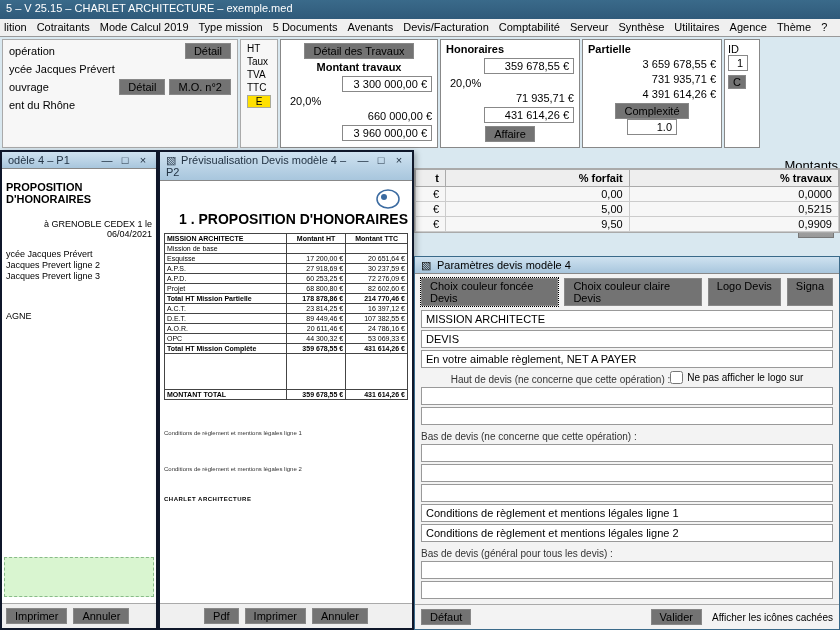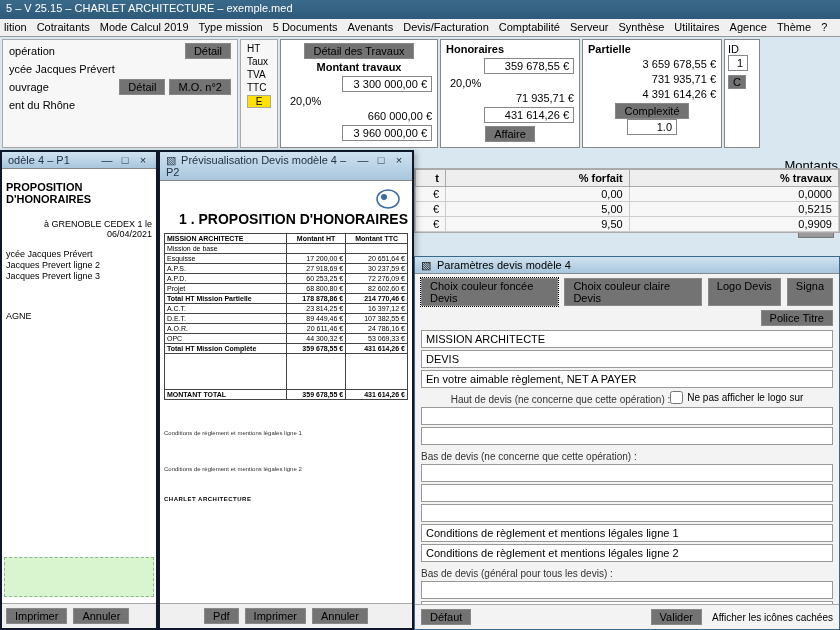--- a/index.html
+++ b/index.html
@@ -404,23 +404,20 @@
     <span class="icon-cube">▧</span>
     <span>Paramètres devis modèle 4</span>
   </div>
   <div class="params-body">
     <div class="btnrow">
       <span class="btn btn-wide" style="outline:1px dotted #000;">Choix couleur foncée Devis</span>
       <span class="btn btn-wide">Choix couleur claire Devis</span>
       <span class="btn">Logo Devis</span>
       <span class="btn">Signa</span>
     </div>
-    <div class="btnrow" style="justify-content:flex-end;">
-      <span class="btn">Police Titre</span>
-    </div>
     <input class="field" value="MISSION ARCHITECTE" style="">
     <input class="field" value="DEVIS" style="">
     <input class="field" value="En votre aimable règlement, NET A PAYER" style="">
     <div style="display:flex; justify-content:center; align-items:center;">
       <div class="section-label">Haut de devis (ne concerne que cette opération) :</div>
       <label class="chk-row">
           <input type="checkbox" style=""> 
           <span>Ne pas afficher le logo sur</span>
         </label>
     </div>

